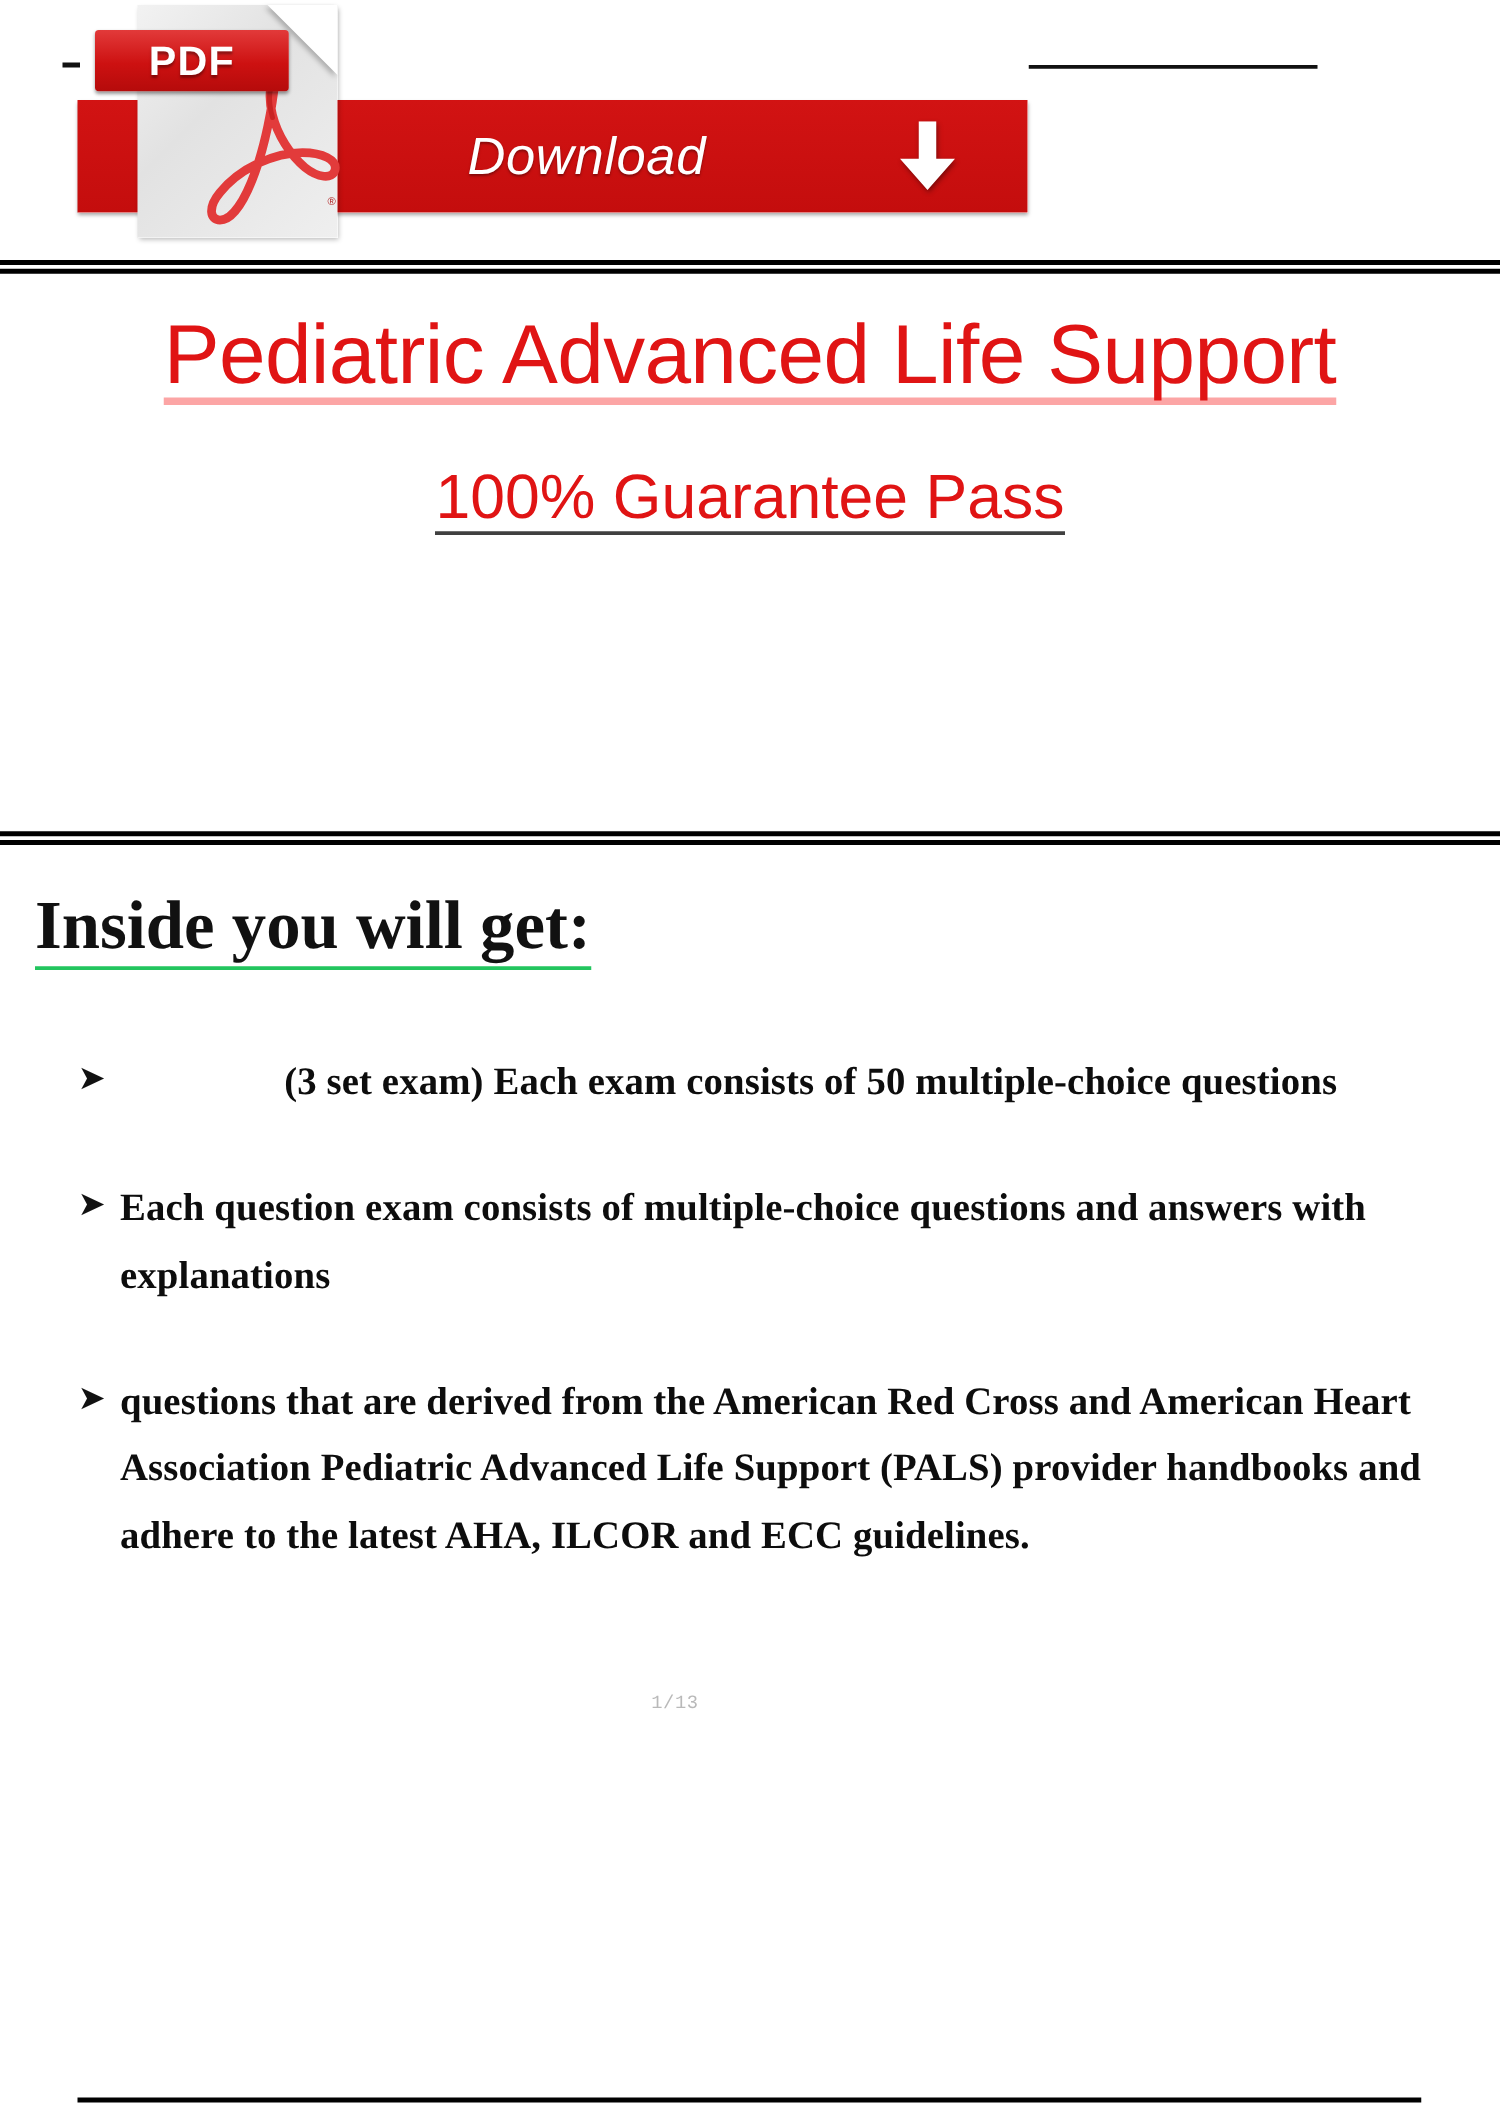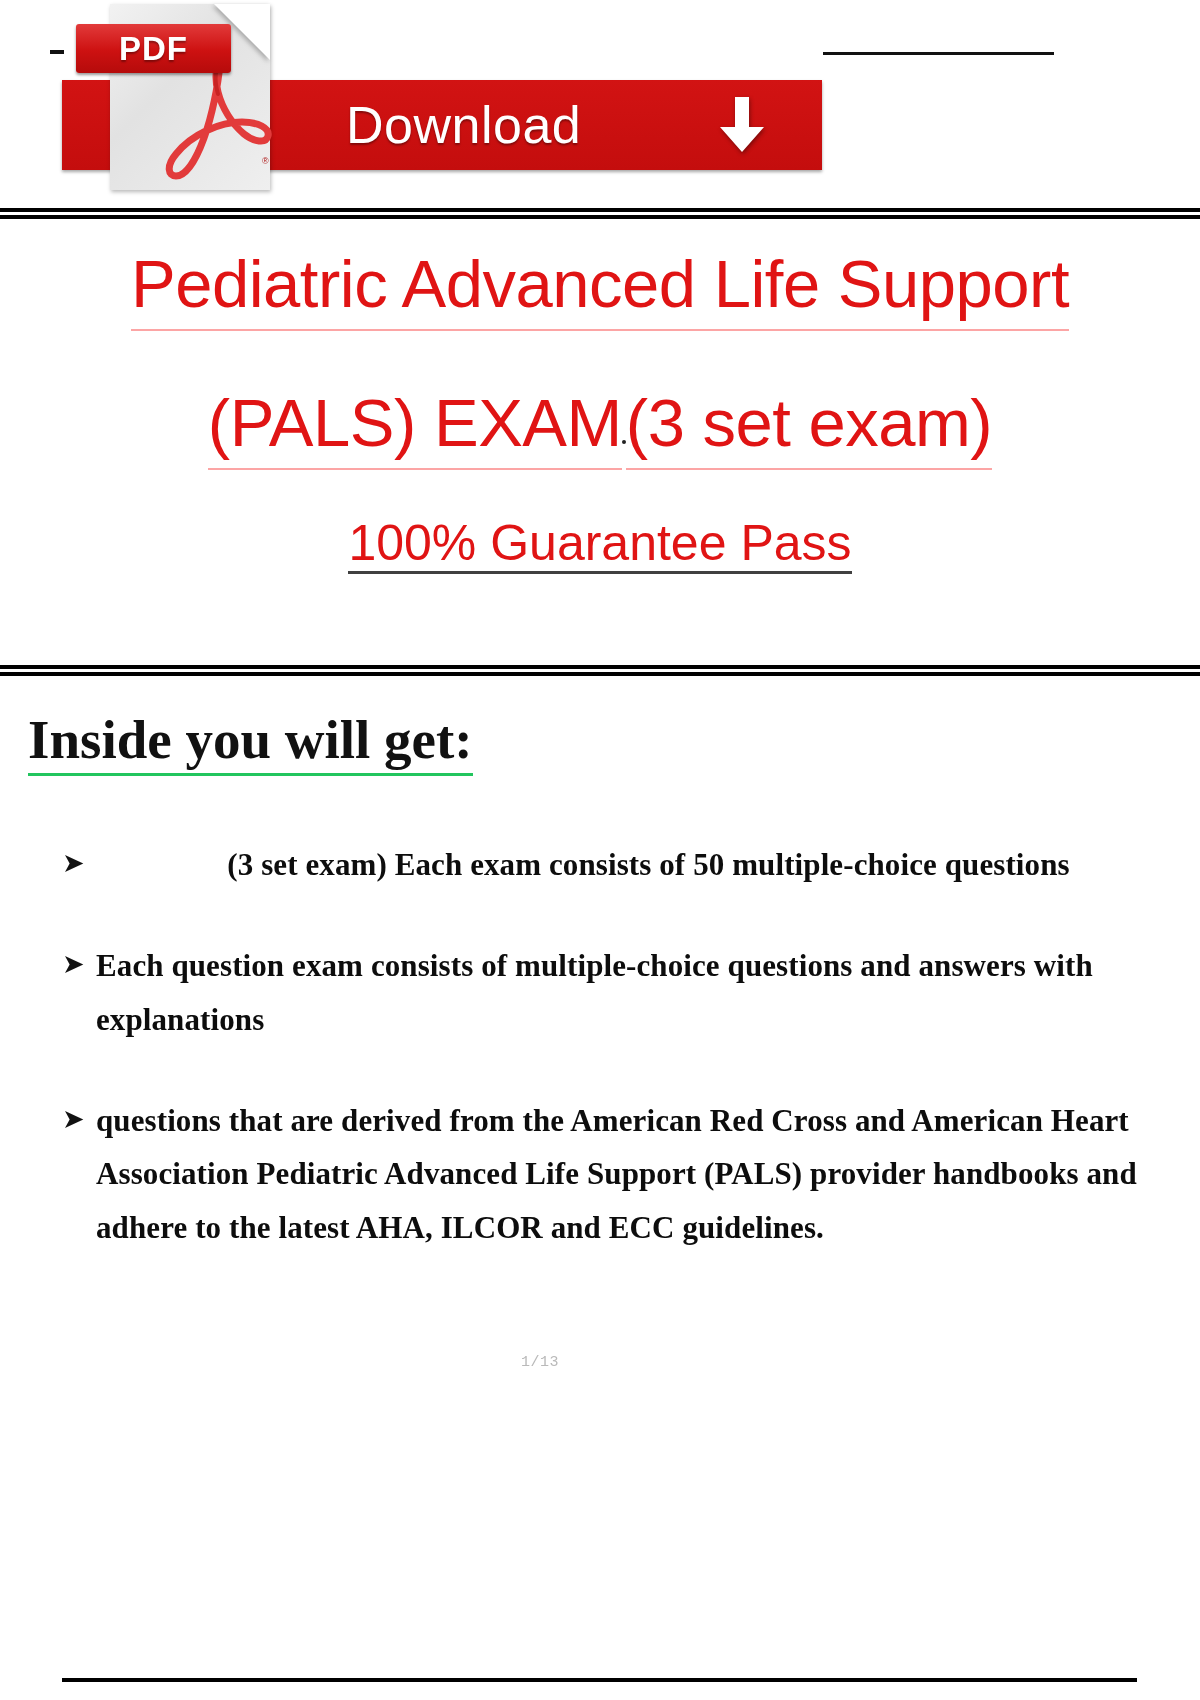--- a/index.html
+++ b/index.html
@@ -50,30 +50,31 @@
     left: 62px;
     top: 80px;
     width: 760px;
     height: 90px;
     background: #cf1010;
     background: linear-gradient(180deg, #d21313 0%, #c40d0d 100%);
     box-shadow: 0 2px 3px rgba(0,0,0,0.35);
   }
   .download-label {
     position: absolute;
-    left: 284px;
+    left: 312px;
     top: 50%;
     transform: translateY(-50%);
     color: #ffffff;
     font-family: "Liberation Sans", sans-serif;
-    font-size: 52px;
+    font-size: 42px;
     font-weight: 400;
     letter-spacing: 0.5px;
     text-shadow: 0 2px 2px rgba(0,0,0,0.35);
     white-space: nowrap;
+    font-style: italic;
   }
   .down-arrow {
     position: absolute;
     right: 56px;
     top: 50%;
     transform: translateY(-50%);
     width: 48px;
     height: 56px;
     filter: drop-shadow(1px 2px 2px rgba(0,0,0,0.4));
   }
@@ -185,22 +186,22 @@
   .title-line-2 {
     font-size: 67px;
     margin-top: 58px;
     letter-spacing: -0.5px;
   }
   .title-line-3 {
     font-size: 50px;
     margin-top: 48px;
   }
   .u-red {
-    border-bottom: 2px solid #fca5a5;
-    padding-bottom: 12px;
+    border-bottom: 6px solid #fca5a5;
+    padding-bottom: 1px;
     display: inline-block;
   }
   .u-red-thin {
     border-bottom: 3px solid #404040;
     padding-bottom: 3px;
     display: inline-block;
   }
   .tiny-dot {
     display: inline-block;
     width: 4px;
@@ -308,23 +309,20 @@
   </div>
 </div>
 
 <div class="divider divider-top"></div>
 <div class="divider divider-mid"></div>
 
 <div class="title-block">
   <div class="title-line title-line-1">
     <span class="u-red">Pediatric Advanced Life Support</span>
   </div>
-  <div class="title-line title-line-2">
-    <span class="u-red">(PALS) EXAM</span><span class="tiny-dot"></span><span class="u-red">(3 set exam)</span>
-  </div>
   <div class="title-line title-line-3">
     <span class="u-red-thin">100% Guarantee Pass</span>
   </div>
 </div>
 
 <div class="section-heading">Inside you will get:</div>
 
 <div class="bullet-list">
 
   <div class="bullet-item">

